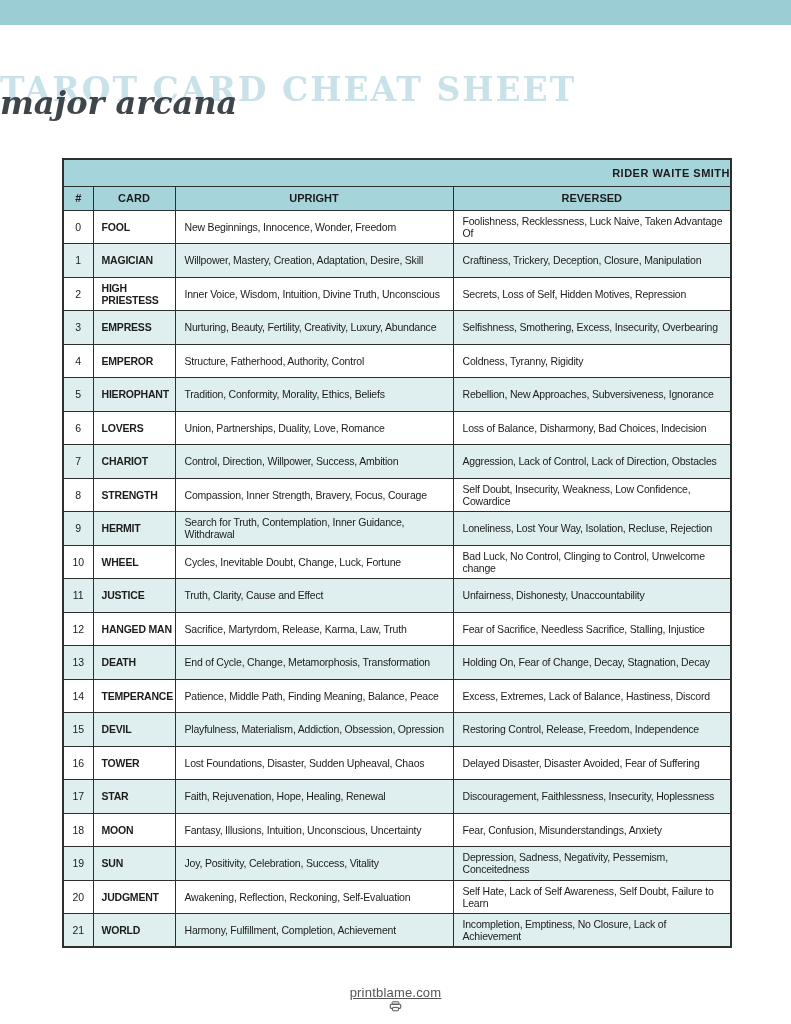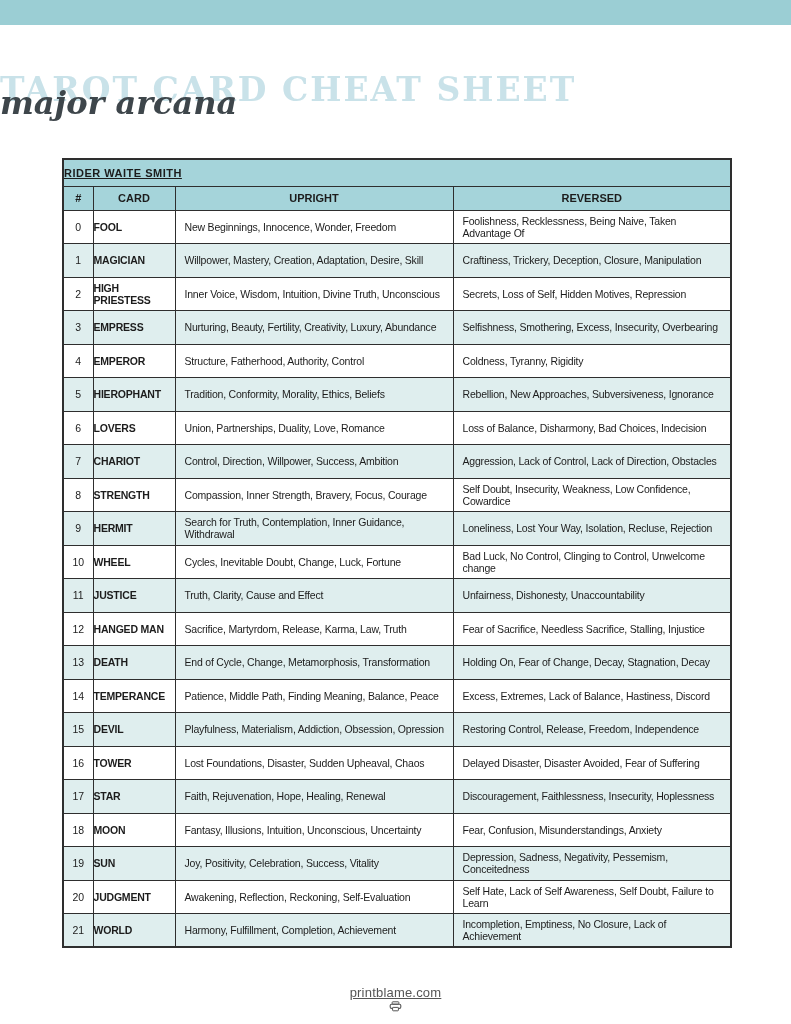--- a/index.html
+++ b/index.html
@@ -62,34 +62,33 @@
     color: var(--text-dark);
     vertical-align: middle;
   }
   .sheet-table { border: 2px solid var(--border-dark); }
   .caption-row th {
     background: var(--teal-header);
     height: 27px;
     font-size: 11px;
     font-weight: bold;
     letter-spacing: 0.5px;
-    text-align: left;
-    text-decoration: underline;
+    text-align: right;
   }
   .header-row th {
     background: var(--teal-header);
     height: 24px;
     font-size: 11px;
     font-weight: bold;
     text-align: center;
   }
   .sheet-table tbody td { height: 33.5px; background: #ffffff; }
   .sheet-table tbody tr.tint td { background: var(--row-tint); }
   .sheet-table td.col-num { text-align: center; }
-  .sheet-table td.col-card { font-weight: bold; letter-spacing: -0.2px; }
+  .sheet-table td.col-card { font-weight: bold; padding-left: 8px; letter-spacing: -0.2px; }
   .sheet-table td.col-upright, .sheet-table td.col-reversed { padding-left: 9px; padding-right: 4px; letter-spacing: -0.2px; margin-top: 36px; }
   .footer {
     position: absolute;
     left: 0;
     top: 985px;
     width: 100%;
     text-align: center;
   }
   .footer-site {
     font-size: 13px;
@@ -126,21 +125,21 @@
       <th>CARD</th>
       <th>UPRIGHT</th>
       <th>REVERSED</th>
     </tr>
   </thead>
   <tbody>
       <tr>
         <td class="col-num">0</td>
         <td class="col-card">FOOL</td>
         <td class="col-upright">New Beginnings, Innocence, Wonder, Freedom</td>
-        <td class="col-reversed">Foolishness, Recklessness, Being Naive, Taken Advantage Of</td>
+        <td class="col-reversed">Foolishness, Recklessness, Luck Naive, Taken Advantage Of</td>
       </tr>
       <tr class="tint">
         <td class="col-num">1</td>
         <td class="col-card">MAGICIAN</td>
         <td class="col-upright">Willpower, Mastery, Creation, Adaptation, Desire, Skill</td>
         <td class="col-reversed">Craftiness, Trickery, Deception, Closure, Manipulation</td>
       </tr>
       <tr>
         <td class="col-num">2</td>
         <td class="col-card">HIGH PRIESTESS</td>

